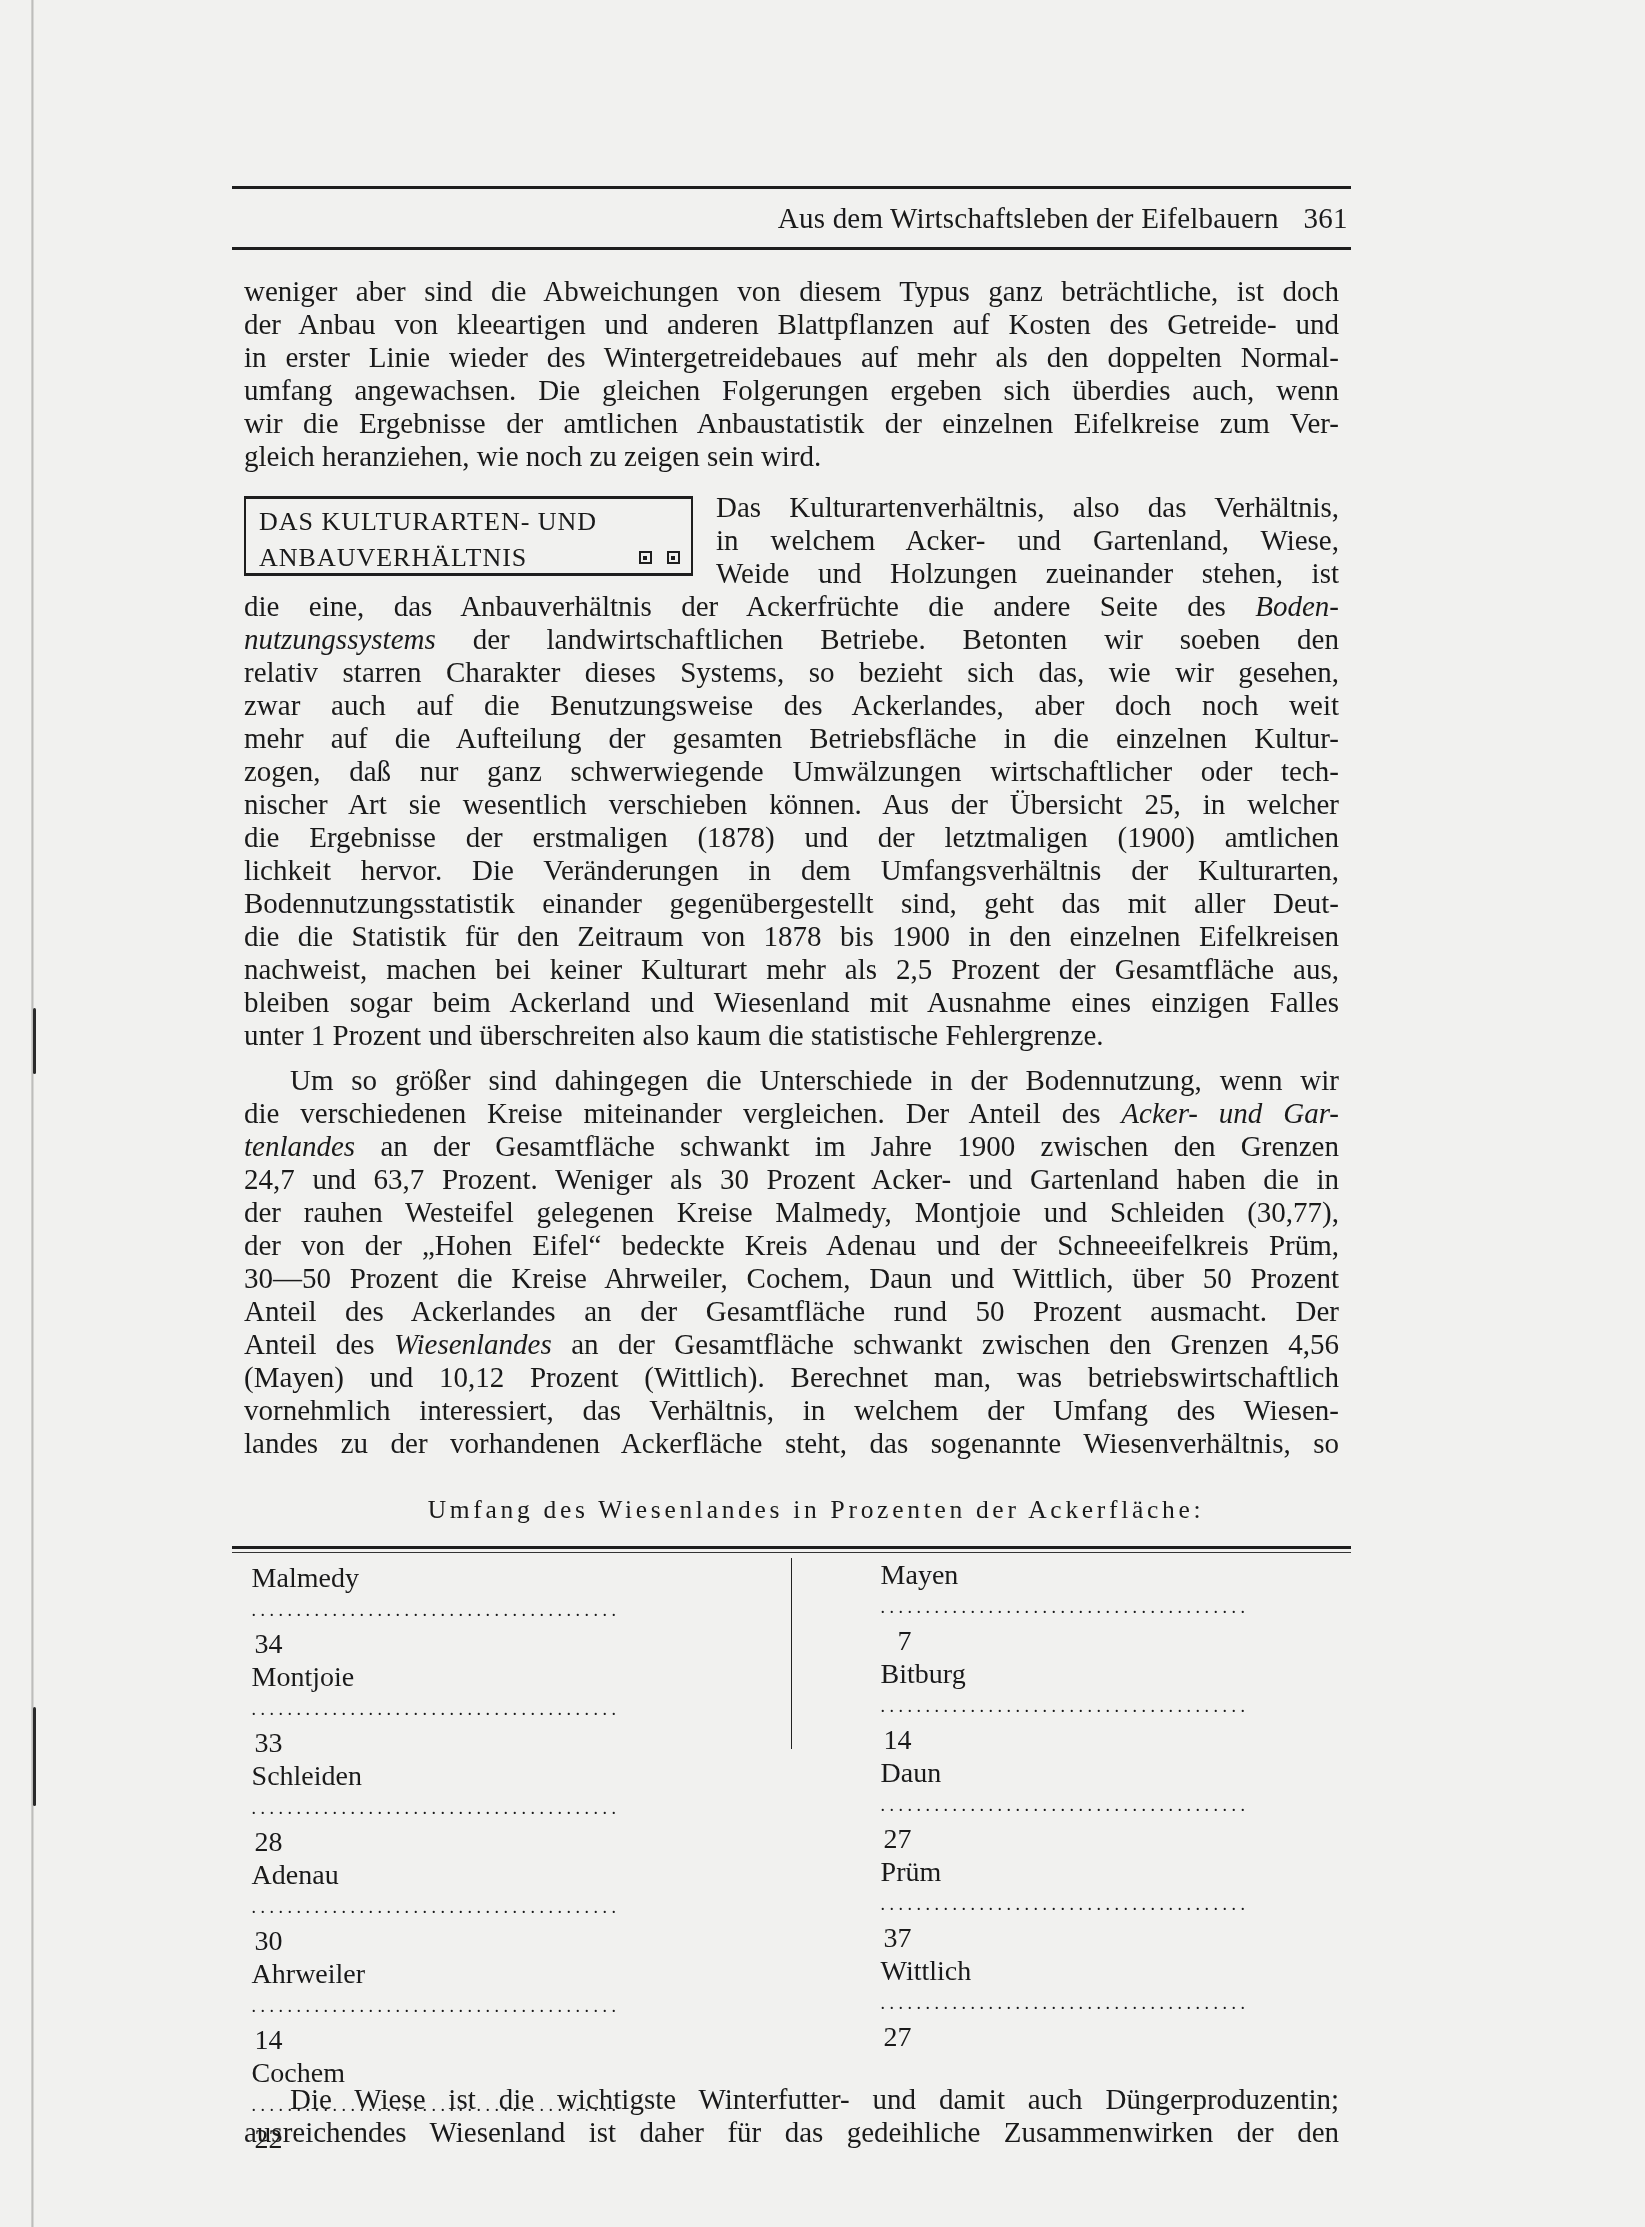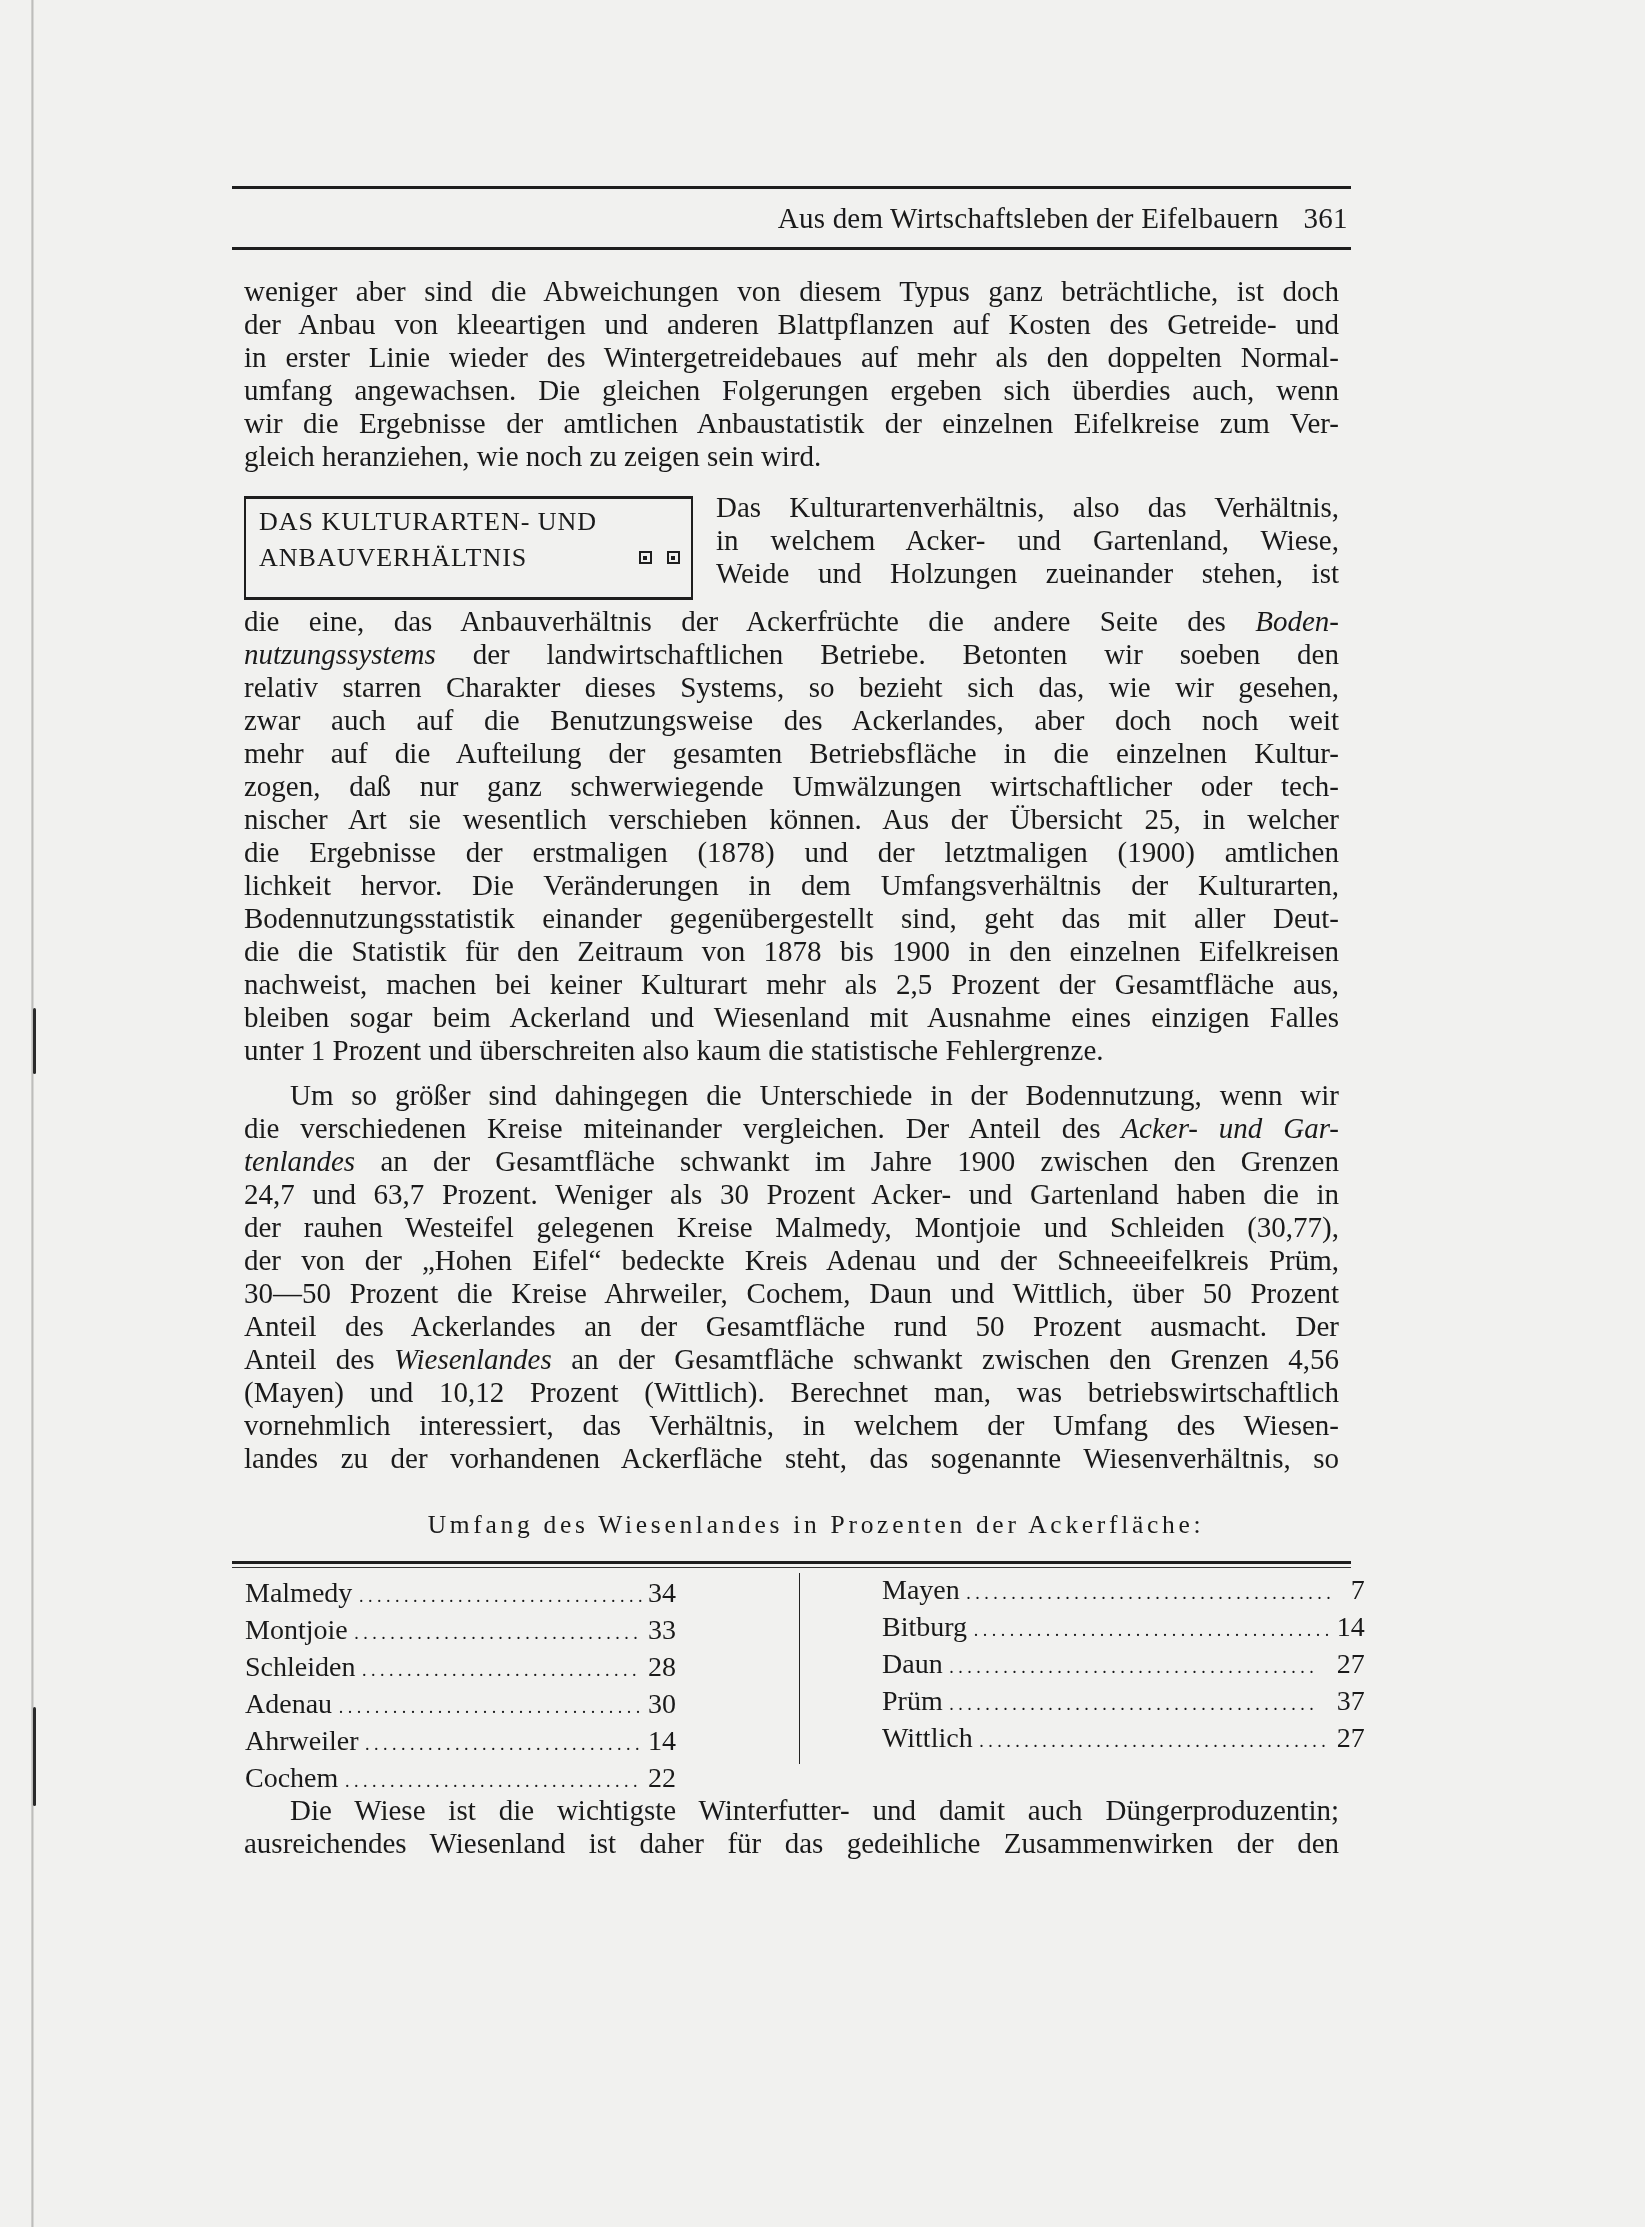--- a/index.html
+++ b/index.html
@@ -29,21 +29,21 @@
     margin: 12px; hyphens: manual;
   }
   .p1 { margin-top: 25px; }
   .p1 .line, .p2 .line, .p3 .line, .p4 .line { display: block; text-align: justify; text-align-last: justify; }
   .line.last { text-align-last: left; }
   .indent { text-indent: 46px; }
   .section {
     margin-top: 18px; position: relative;
   }
   .sidehead {
-    float: left; width: 449px; height: 104px; margin: 5px 23px 5px 0;
+    float: left; width: 449px; height: 80px; margin: 5px 23px 5px 0;
     border: 2.5px solid #1e1e1e; border-top-width: 3.3px; border-bottom-width: 3.3px;
     box-sizing: border-box; padding: 5px 11.5px 0 13px;
     font-size: 26px; line-height: 36px; letter-spacing: 1px;
     font-family: "Liberation Serif", serif;
   }
   .sidehead .l2 { display: flex; justify-content: space-between; align-items: center; }
   .orn { display: inline-flex; gap: 15px; }
   .orn span {
     width: 9px; height: 9px; border: 2.1px solid #1e1e1e; position: relative; display: inline-block;
   }
@@ -56,21 +56,21 @@
     text-align: center; font-size: 25.5px; letter-spacing: 3.7px; margin-top: 33px; line-height: 33px;
     padding-left: 49px;
   }
   .table-rule-top { margin-top: 20px; height: 3.3px; background: #1e1e1e; }
   .table-rule-thin { margin-top: 2.5px; height: 1.2px; background: #333; }
   .tbl { display: flex; margin-top: 5px; }
   .col { width: 568px; box-sizing: border-box; }
   .col.left { padding-left: 13px; padding-right: 123px; border-right: 1.6px solid #222; height: 191px; padding-top: 3.3px;}
   .col.right { padding-left: 82px; padding-right: 3.3px; padding-top: 0;}
   .row {
-    display: flex; align-items: baseline; font-size: 28px; line-height: 33px;
+    display: flex; align-items: baseline; font-size: 28px; line-height: 33px; flex-direction: column;
   }
   .row .name { white-space: nowrap; }
   .row .dots {
     flex: 1; overflow: hidden; white-space: nowrap; margin: 0 3.3px 0 6.6px; letter-spacing: 5.3px; font-size: 18px;
   }
   .row .dots::before { content: ". . . . . . . . . . . . . . . . . . . . . . . . . . . . . . . . . . . . . . . . ."; letter-spacing: 0; }
   .row .val { text-align: right; min-width: 31px; }
   .p-last { margin-top: 30px; }
 </style>
 </head>

